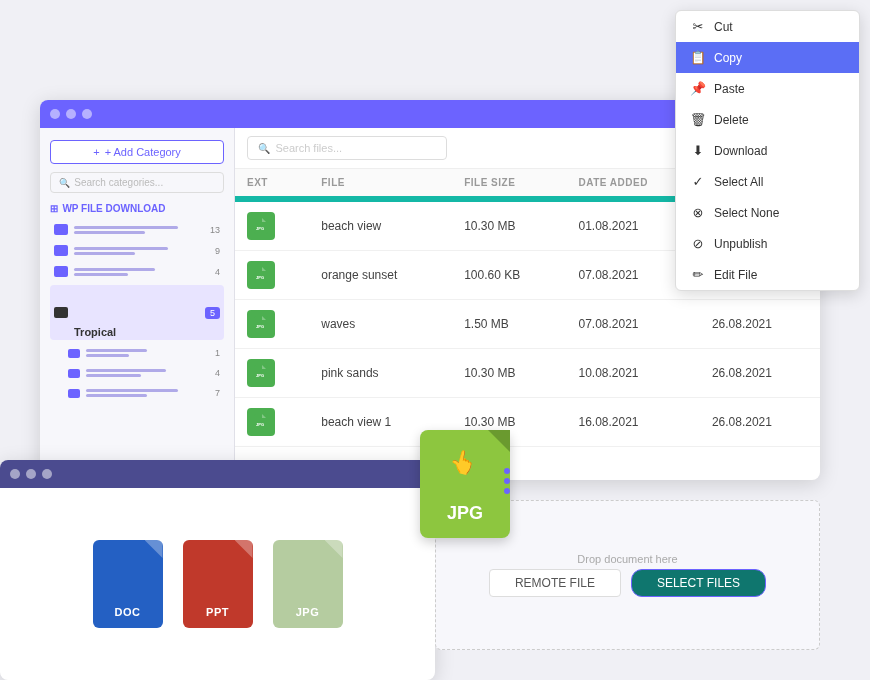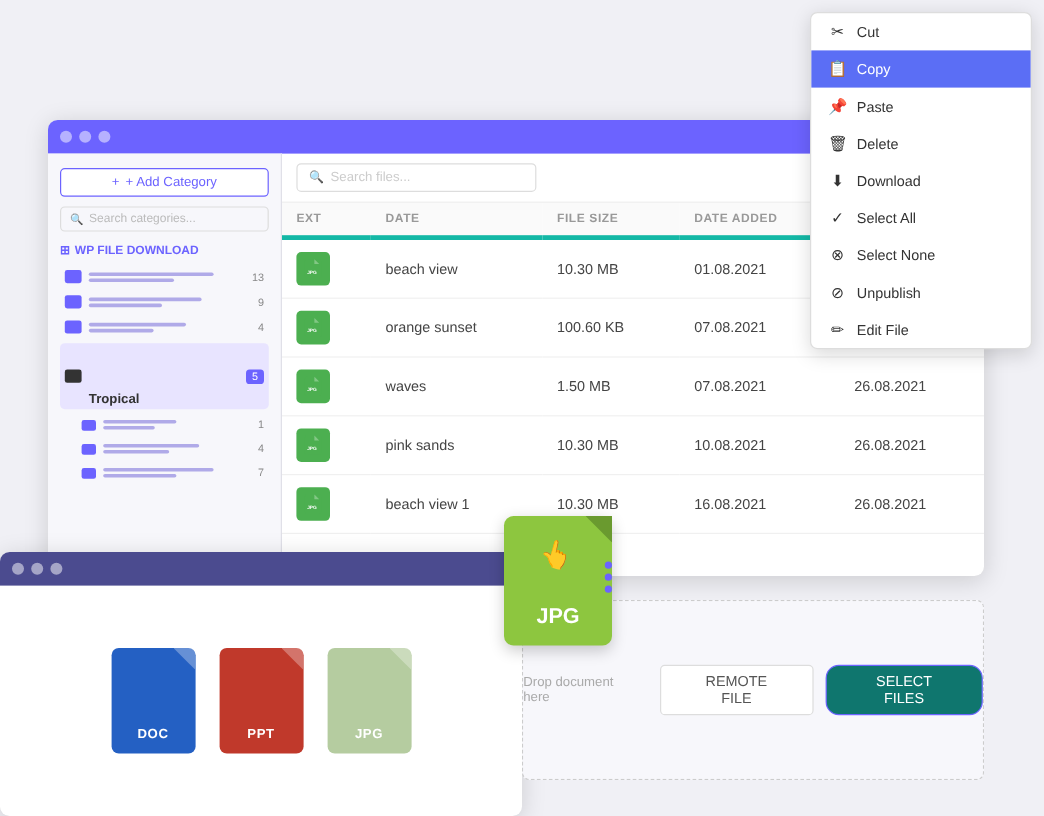--- a/index.html
+++ b/index.html
@@ -187,21 +187,21 @@
       font-size: 11px;
     }
 
     thead th {
       text-align: left;
       padding: 8px 12px;
       font-size: 10px;
       color: #999;
       font-weight: 600;
       letter-spacing: 0.5px;
-      border-bottom: 4px solid #14b8a6;
+      border-bottom: 6px solid #14b8a6;
       background: #fafafa;
     }
 
     tbody tr {
       border-bottom: 1px solid #f0f0f0;
     }
 
     tbody td {
       padding: 10px 12px;
       color: #444;
@@ -366,23 +366,24 @@
     .drop-area {
       position: absolute;
       top: 500px;
       left: 435px;
       width: 385px;
       height: 150px;
       background: #f7f7fb;
       border: 1px dashed #ccc;
       border-radius: 6px;
       display: flex;
-      align-items: center;
-      justify-content: flex-start;
-      gap: 16px;
+      flex-direction: column;
+      align-items: center;
+      justify-content: center;
+      gap: 4px;
     }
 
     .drop-text {
       font-size: 11px;
       color: #aaa;
     }
 
     .drop-buttons {
       display: flex;
       gap: 10px;
@@ -554,21 +555,21 @@
         <div class="search-files">
           <span style="font-size:10px;color:#ccc;">🔍</span>
           <span style="color:#ccc;font-size:11px;">Search files...</span>
         </div>
       </div>
       <div class="file-table">
         <table>
           <thead>
             <tr>
               <th>EXT</th>
-              <th>DATE</th>
+              <th>FILE</th>
               <th>FILE SIZE</th>
               <th>DATE ADDED</th>
               <th></th>
             </tr>
           </thead>
           <tbody id="file-table-body">
           <tr>
       <td>
         <div class="file-icon">
           <svg width="18" height="18" viewBox="0 0 18 18">

